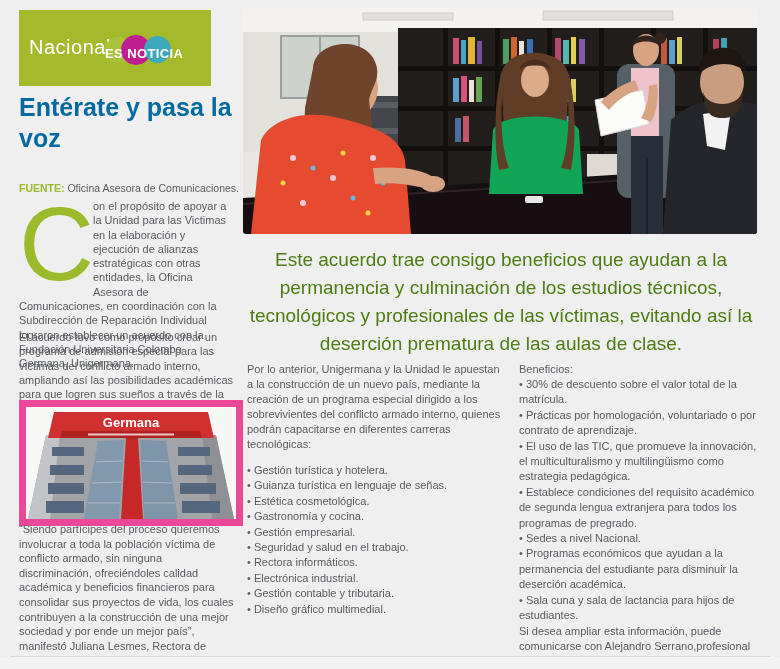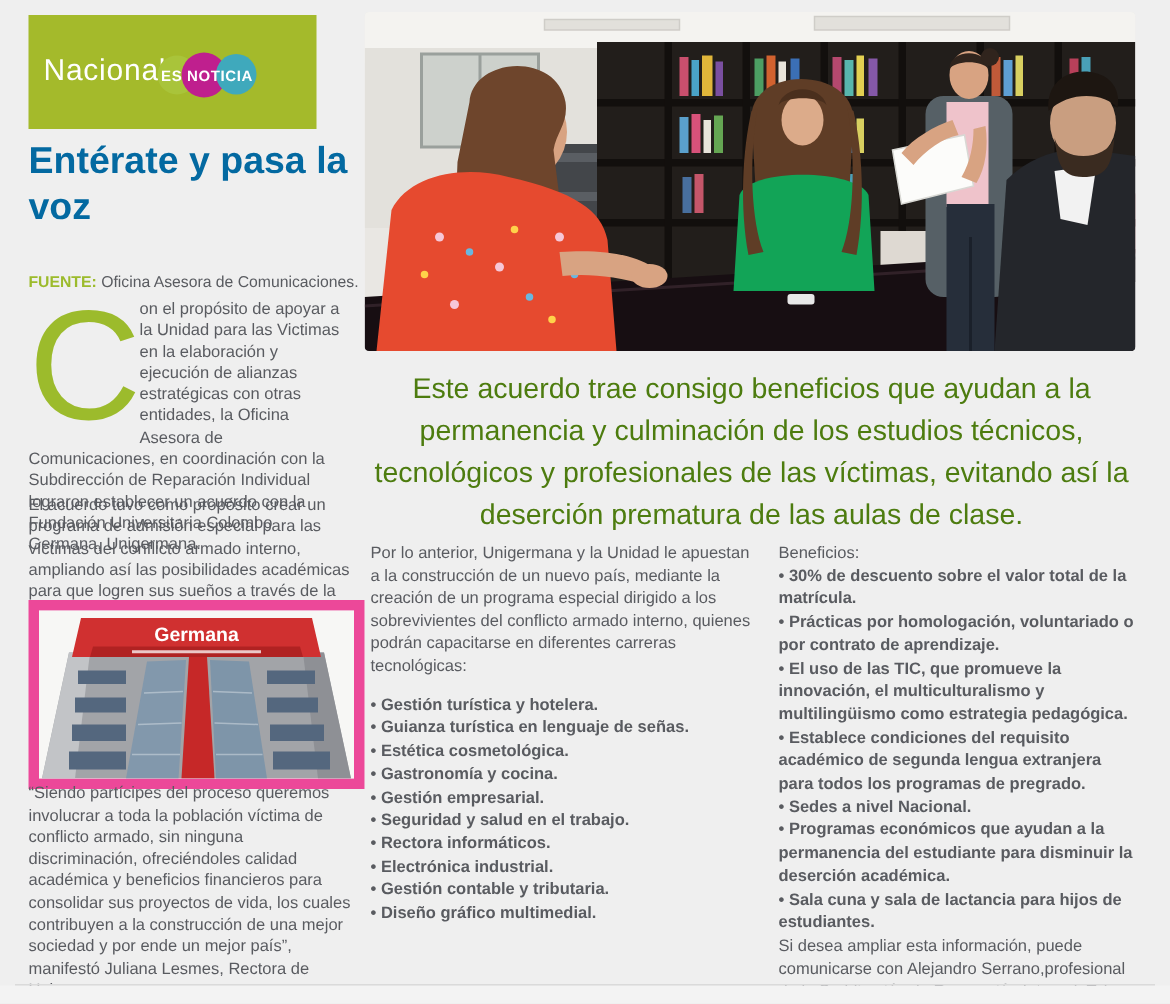--- a/index.html
+++ b/index.html
@@ -7,21 +7,21 @@
         font-family:"Liberation Sans",sans-serif;color:#595b60;}
   
   .section-box{position:absolute;left:19px;top:10px;width:192px;height:76px;background:#a4ba2b;}
   .section-label{position:absolute;left:10px;top:26px;font-size:20px;color:#ffffff;letter-spacing:.5px;}
   .badge{position:absolute;left:86px;top:25px;width:66px;height:30px;}
   .badge .c{position:absolute;border-radius:50%;}
   .c-green{left:0;top:2px;width:26px;height:26px;background:#a9c43a;z-index:1;}
   .c-magenta{left:16px;top:0;width:30px;height:30px;background:#bf1f8e;z-index:2;}
   .c-teal{left:39px;top:1px;width:27px;height:27px;background:#3fa9bc;z-index:3;}
   .badge-text{position:absolute;left:0;top:11px;width:100%;text-align:center;z-index:4;
-        font-size:10px;font-weight:bold;color:#fff;letter-spacing:.4px;white-space:nowrap;}
+        font-size:13px;font-weight:bold;color:#fff;letter-spacing:.4px;white-space:nowrap;}
   
   .headline{position:absolute;left:19px;top:92px;width:228px;font-size:25px;line-height:31px;
         color:#0369a1;font-weight:600;}
   .source{position:absolute;left:19px;top:182px;width:220px;font-size:10.5px;}
   .source .lbl{color:#9cbb2c;font-weight:bold;}
   .para1{position:absolute;left:19px;top:199px;width:214px;font-size:11px;line-height:14.3px;}
   .dropcap{float:left;font-size:104px;line-height:86px;height:86px;width:68px;color:#9cbb2c;
         font-weight:400;margin:2px 6px 0 0;text-align:left;}
   .para2{position:absolute;left:19px;top:330px;width:214px;font-size:11px;line-height:14.3px;}
   .building{position:absolute;left:19px;top:400px;width:210px;height:112px;border:7px solid #ec4899;
@@ -29,21 +29,21 @@
   .quote{position:absolute;left:19px;top:522px;width:216px;font-size:11px;line-height:14.6px;}
   
   .photo{position:absolute;left:243px;top:8px;width:514px;height:226px;border-radius:3px;overflow:hidden;}
   .big-head{position:absolute;left:247px;top:246px;width:508px;text-align:center;
         font-size:19px;line-height:28px;color:#4d7c0f;font-weight:500;}
   .cols{position:absolute;left:247px;top:362px;width:512px;display:flex;gap:16px;}
   .col1{width:256px;}
   .col2{width:240px;}
   .cols p{margin:0;font-size:11px;line-height:15px;}
   .list{margin-top:11px;}
-  .bullet-item{font-size:11px;line-height:15.4px;font-weight:bold;}
+  .bullet-item{font-size:11px;line-height:15.4px;}
   .bullet-item::before{content:"• ";}
   .benefits-title{margin-bottom:1px;}
   .contact{margin-top:10px;}
   .bottom-strip{position:absolute;left:0;top:657px;width:780px;height:12px;background:#f3f3f3;}
   .divider{position:absolute;left:10px;top:656px;width:760px;height:1px;background:#dadada;}
 </style>
 </head>
 <body>
 
 <div class="page">

